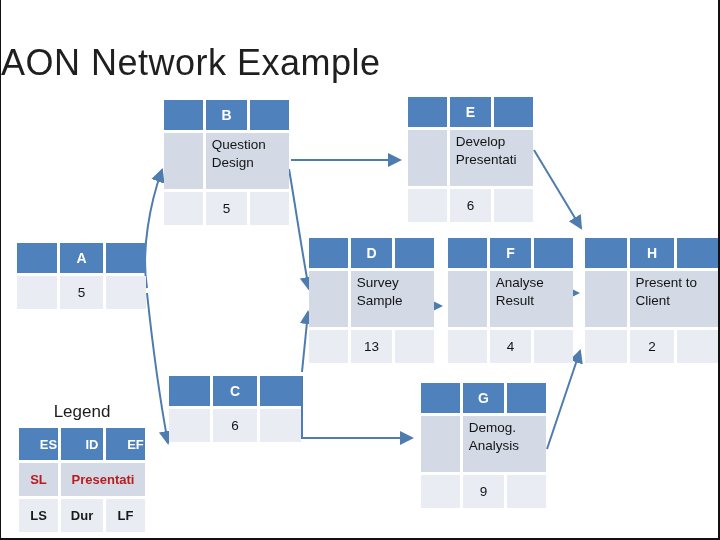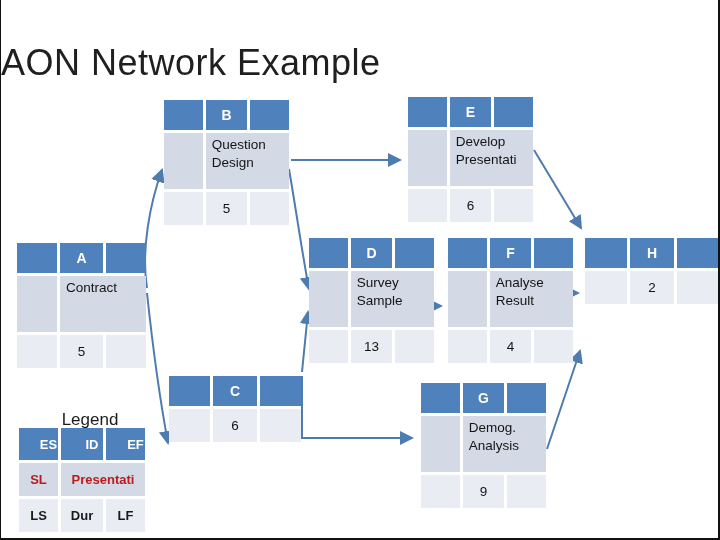--- a/index.html
+++ b/index.html
@@ -24,21 +24,21 @@
   .c2{flex:1 1 auto;}
   .c3{flex:0 0 31%;}
   .cwide{flex:1 1 auto;}
   .hdr .cell{height:30px;background:var(--header-blue,#4f81bd);display:flex;align-items:center;justify-content:center;}
   .idtxt{color:#fff;font-weight:bold;font-size:14px;}
   .desc .cell{height:56px;background:var(--band-dark,#d3dae6);}
   .desc .cwide{padding:3px 2px 0 6px;font-size:13.5px;line-height:1.3;color:#141414;}
   .dur .cell{height:33px;background:var(--band-light,#eaecf3);display:flex;align-items:center;justify-content:center;font-size:13.5px;color:#141414;}
 
   
-  .legend-title{position:absolute;left:18px;top:394px;width:110px;margin:16px;text-align:center;font-size:17px;font-weight:normal;color:#1c1c1c;}
+  .legend-title{position:absolute;left:18px;top:394px;width:110px;margin:8px;text-align:center;font-size:17px;font-weight:normal;color:#1c1c1c;}
   .legend{position:absolute;left:18px;top:428px;width:126px;}
   .legend .nrow{margin-bottom:3px;}
   .legend .hdr .cell{height:32px;}
   .legend .hcell{color:#fff;font-weight:bold;font-size:13px;padding-left:20px;}
   .legend .mid .cell{height:33px;background:var(--band-dark,#d3dae6);display:flex;align-items:center;justify-content:center;font-weight:bold;font-size:13px;color:#b91c1c;}
   .legend .bot .cell{height:33px;background:var(--band-light,#eaecf3);display:flex;align-items:center;justify-content:center;font-weight:bold;font-size:13px;color:#1a1a1a;}
 </style>
 </head>
 <body>
 
@@ -97,24 +97,20 @@
       <div class="cell c3"></div>
     </div>
   </div>
 
   <div class="node" style="left:16px;top:243px;width:129px;">
     <div class="nrow hdr">
       <div class="cell c1"></div>
       <div class="cell c2 idtxt">A</div>
       <div class="cell c3"></div>
     </div>
-    <div class="nrow desc">
-      <div class="cell c1"></div>
-      <div class="cell cwide">Contract</div>
-    </div>
     <div class="nrow dur">
       <div class="cell c1"></div>
       <div class="cell c2">5</div>
       <div class="cell c3"></div>
     </div>
   </div>
 
   <div class="node" style="left:308px;top:238px;">
     <div class="nrow hdr">
       <div class="cell c1"></div>
@@ -147,20 +143,24 @@
       <div class="cell c2">4</div>
       <div class="cell c3"></div>
     </div>
   </div>
 
   <div class="node" style="left:584px;top:238px;width:134px;">
     <div class="nrow hdr">
       <div class="cell c1"></div>
       <div class="cell c2 idtxt">H</div>
       <div class="cell c3"></div>
+    </div>
+    <div class="nrow desc">
+      <div class="cell c1"></div>
+      <div class="cell cwide">Present to Client</div>
     </div>
     <div class="nrow dur">
       <div class="cell c1"></div>
       <div class="cell c2">2</div>
       <div class="cell c3"></div>
     </div>
   </div>
 
   <div class="node" style="left:168px;top:376px;width:132px;">
     <div class="nrow hdr">

